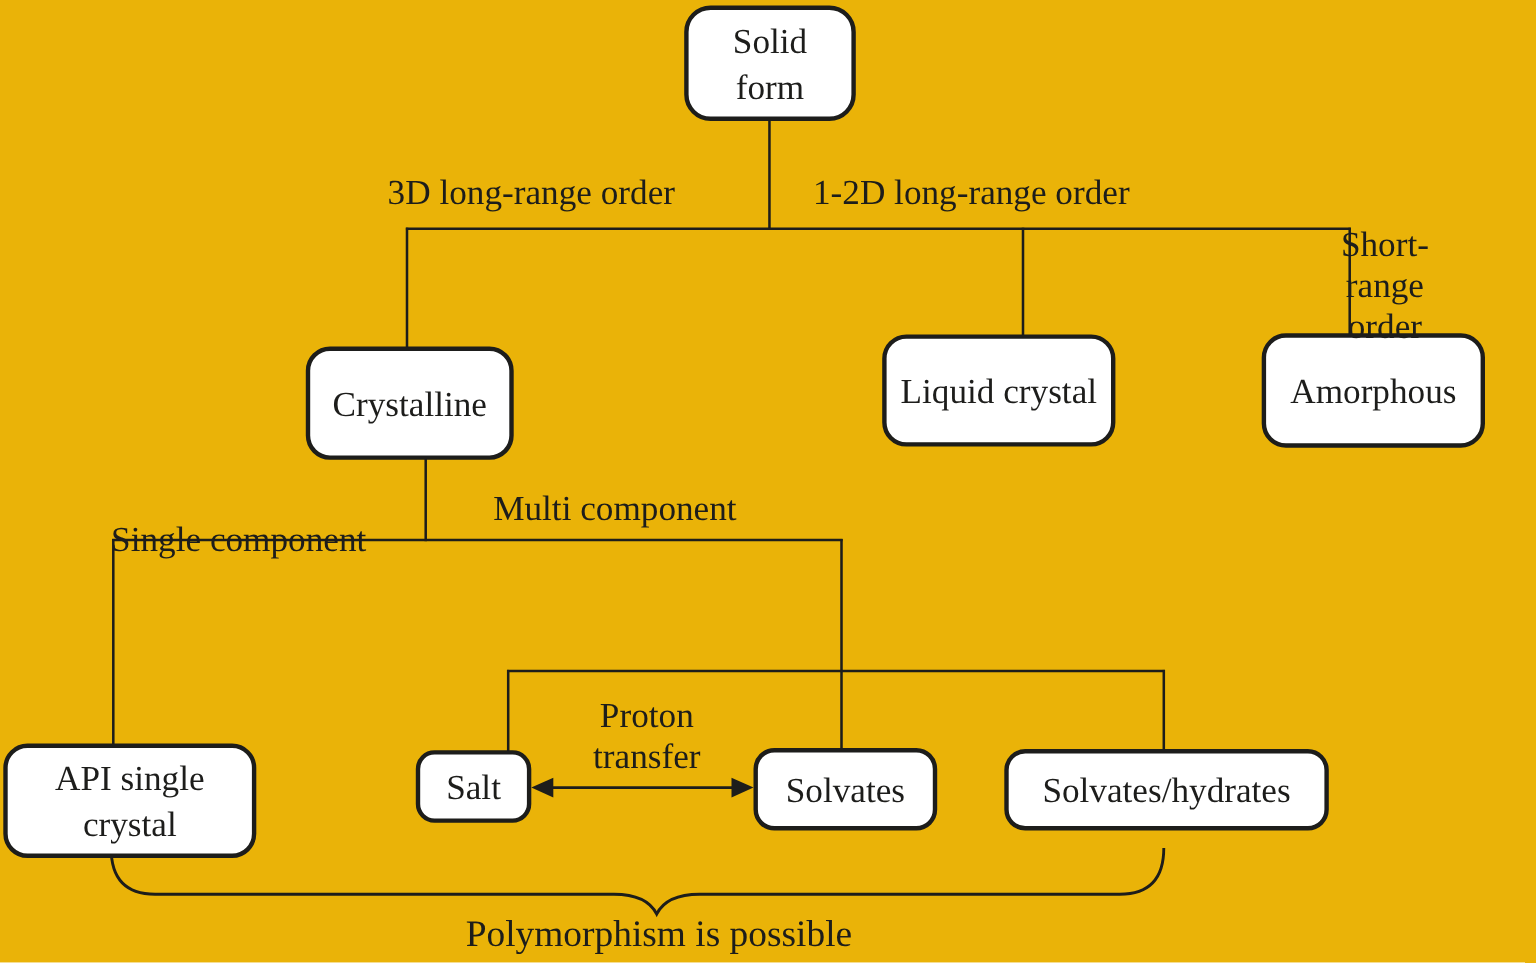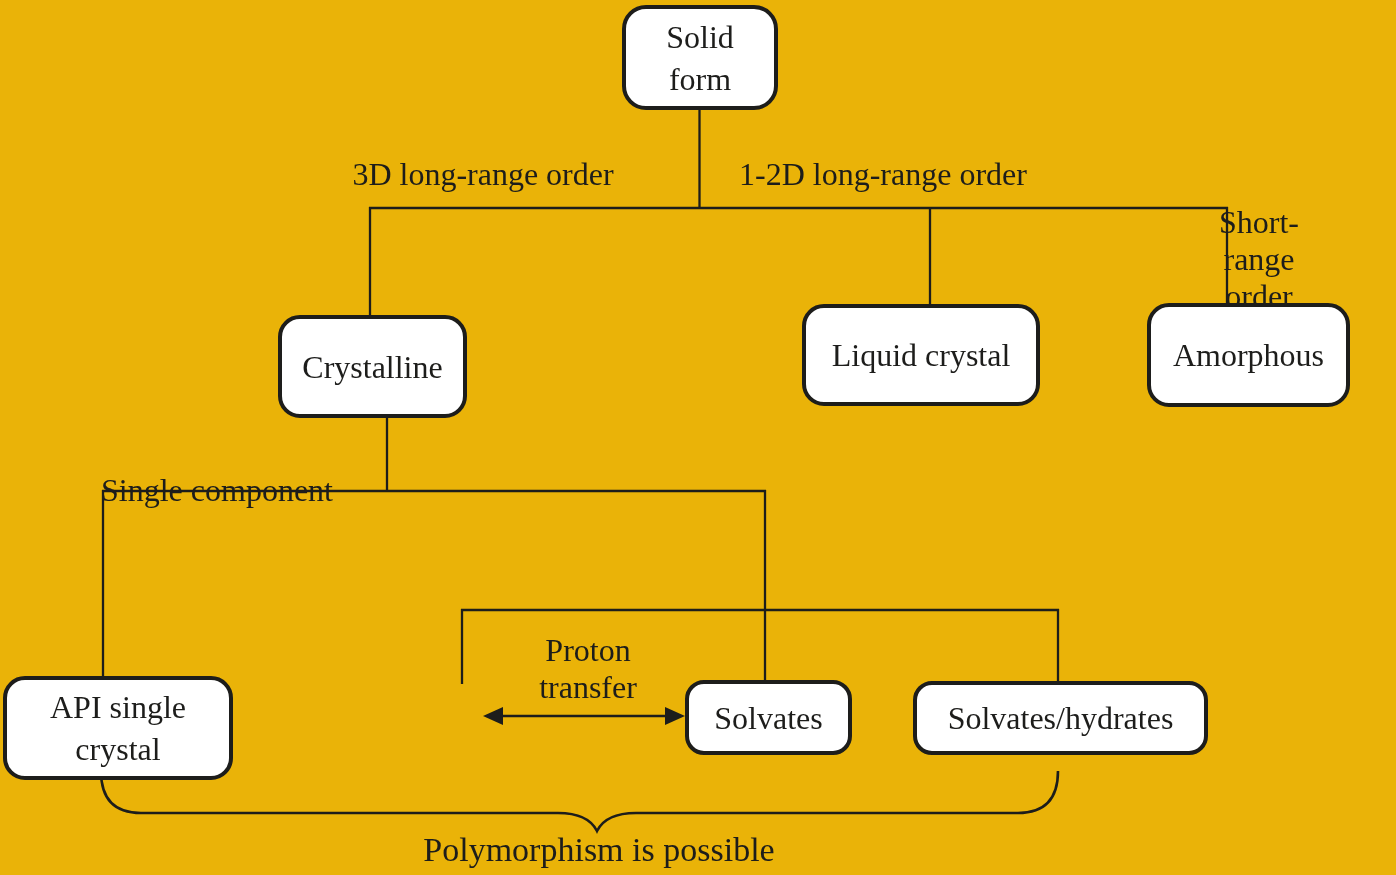--- a/index.html
+++ b/index.html
@@ -70,39 +70,41 @@
     </g>
 
     <path d="M 101 771 Q 101 813 141 813 L 558 813 Q 588 813 597 831 Q 606 813 636 813 L 1018 813 Q 1058 813 1058 771" stroke="#1d1d1b" stroke-width="2.6" fill="none"></path>
   </svg>
 
   <div class="node" style="left:622px; top:5px;  width:156px; height:105px; border-radius:24px;">Solid
 form</div>
 
   <div class="node" style="left:278px; top:315px; width:189px; height:103px;">Crystalline</div>
 
-  <div class="node" style="left:802px; top:304px; width:238px; height:102px;">Liquid crystal</div>
+  <div class="node" style="left:802px; top:304px; width:212px; height:102px;">Liquid crystal</div>
 
   <div class="node" style="left:1147px; top:303px; width:203px; height:104px;">Amorphous</div>
 
   <div class="node" style="left:3px; top:676px; width:230px; height:104px;">API single
 crystal</div>
 
+  <div class="node" style="left:378px; top:682px; width:105px; height:66px; border-radius:17px;">Salt</div>
 
   <div class="node" style="left:685px; top:680px; width:167px; height:75px; border-radius:19px;">Solvates</div>
 
   <div class="node" style="left:913px; top:681px; width:295px; height:74px; border-radius:19px;">Solvates/hydrates</div>
 
   <div class="lbl" style="left:483px;  top:156px;">3D long-range order</div>
 
   <div class="lbl" style="left:883px;  top:156px;">1-2D long-range order</div>
 
   <div class="lbl" style="left:1259px; top:168px;margin-top:36px;">Short-range order</div>
 
   <div class="lbl" style="left:201px;  top:472px;margin-left:16px;">Single component</div>
 
+  <div class="lbl" style="left:559px;  top:444px;">Multi component</div>
 
   <div class="lbl" style="left:588px;  top:632px;">Proton
 transfer</div>
 
   <div class="caption" style="left:599px; top:830px;">Polymorphism is possible</div>
 
 </div>
 
 </body></html>

